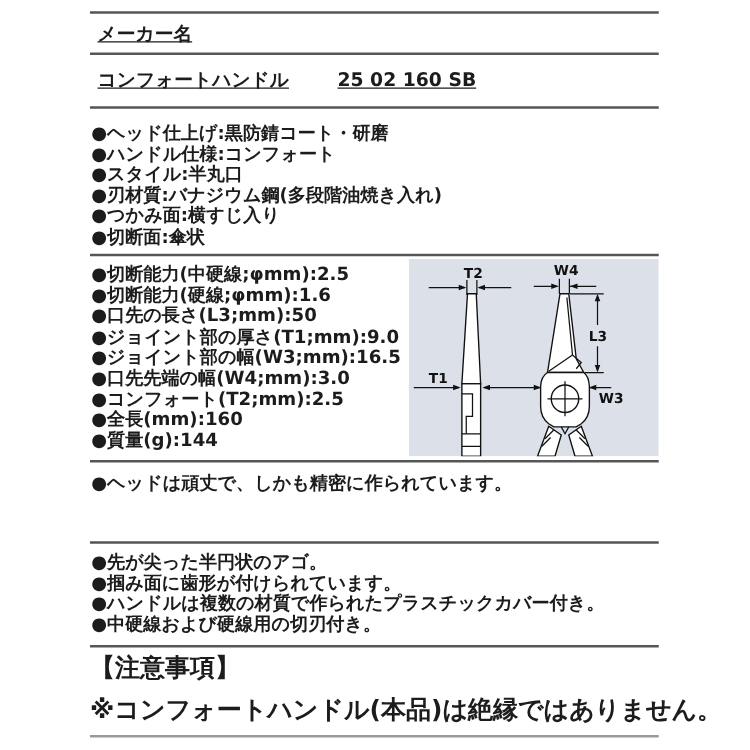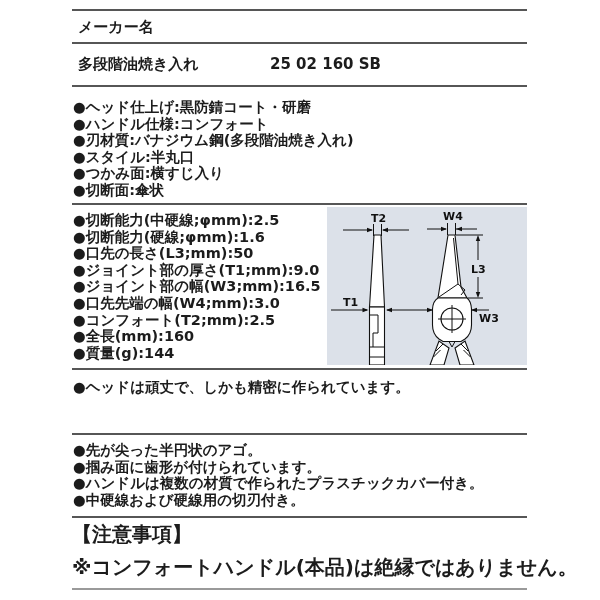--- a/index.html
+++ b/index.html
@@ -3,44 +3,44 @@
 <meta charset="utf-8">
 <style>
   html,body{margin:0;padding:0;background:#fff;}
   .sheet{
     position:relative;width:600px;height:600px;background:#ffffff;
     font-family:"DejaVu Sans",sans-serif;font-weight:bold;color:#1c1c1c;
     overflow:hidden;
   }
   .hline{position:absolute;left:72px;width:455px;height:2px;background:#565656;}
   .hline.light{background:#9a9a9a;}
-  .cell{position:absolute;font-size:15px;white-space:nowrap;}
+  .cell{position:absolute;font-size:15px;white-space:nowrap;text-decoration:underline;}
   ul.bullets{list-style:none;margin:2px;padding:0;position:absolute;left:71px;}
   ul.bullets li{font-size:14.5px;line-height:16.6px;white-space:nowrap;}
   .notice-title,.notice-text{position:absolute;left:72px;font-size:20px;white-space:nowrap;}
   .diagram{position:absolute;left:327px;top:207px;}
   svg text{font-family:"DejaVu Sans",sans-serif;font-weight:bold;}
 </style>
 </head>
 <body>
 
 <div class="sheet">
 
   <div class="hline" style="top:9px"></div>
   <div class="cell" style="left:78px;top:18px">メーカー名</div>
   <div class="hline" style="top:42px"></div>
-  <div class="cell" style="left:78px;top:55px">多段階油焼き入れ</div>
+  <div class="cell" style="left:78px;top:55px">コンフォートハンドル</div>
   <div class="cell" style="left:270px;top:55px">25 02 160 SB</div>
   <div class="hline" style="top:85px"></div>
 
   <ul class="bullets" style="top:97px">
     <li>●ヘッド仕上げ:黒防錆コート・研磨</li>
     <li>●ハンドル仕様:コンフォート</li>
+    <li>●スタイル:半丸口</li>
     <li>●刃材質:バナジウム鋼(多段階油焼き入れ)</li>
-    <li>●スタイル:半丸口</li>
     <li>●つかみ面:横すじ入り</li>
     <li>●切断面:傘状</li>
   </ul>
   <div class="hline" style="top:203px"></div>
 
   <ul class="bullets" style="top:210px">
     <li>●切断能力(中硬線;φmm):2.5</li>
     <li>●切断能力(硬線;φmm):1.6</li>
     <li>●口先の長さ(L3;mm):50</li>
     <li>●ジョイント部の厚さ(T1;mm):9.0</li>

